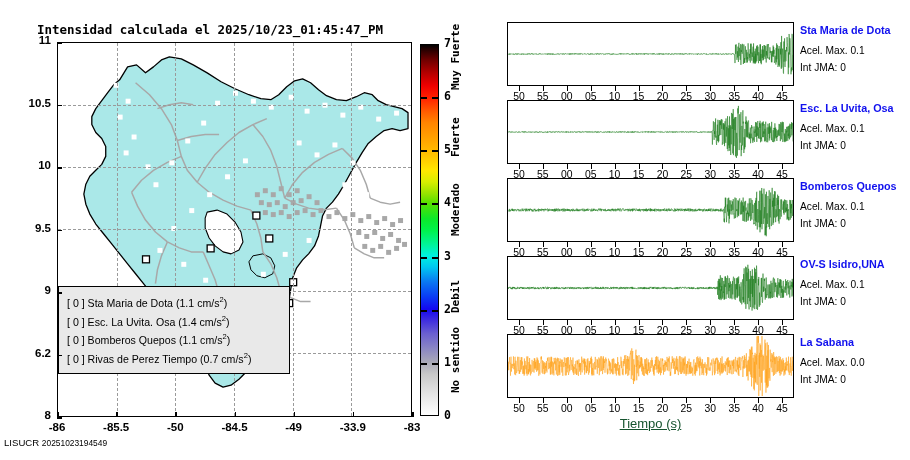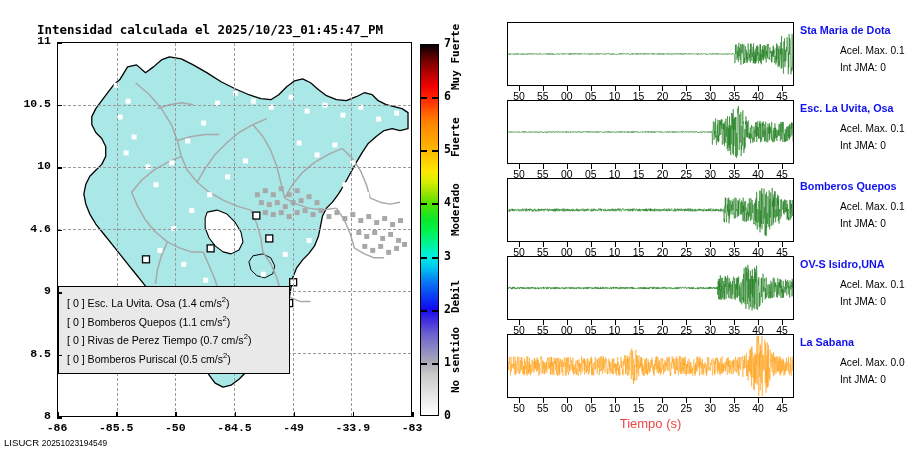--- a/index.html
+++ b/index.html
@@ -21,21 +21,21 @@
     border:1.5px solid #000;background:#ffffff;box-sizing:border-box;
     overflow:hidden;
   }
   .gridline{position:absolute;background:transparent;}
   .gridline.v{width:0;border-left:1px dashed #9a9a9a;top:0;bottom:0;}
   .gridline.h{height:0;border-top:1px dashed #9a9a9a;left:0;right:0;}
 
   #cr-svg{position:absolute;left:0;top:0;width:100%;height:100%;}
 
   .tick-lbl{
-    font-family:Liberation Mono, monospace;
+    font-family:Liberation Sans, sans-serif;
     font-size:11.5px;font-weight:bold;color:#000;white-space:nowrap;
   }
   .ytick{position:absolute;text-align:right;width:46px;}
   .xtick{position:absolute;text-align:center;width:60px;}
   .tickmark{position:absolute;background:#000;}
 
   
   #legend-box{
     left:58px;top:286px;width:232px;
     border:1px solid #000;box-sizing:border-box;
@@ -109,36 +109,36 @@
     overflow:hidden;
   }
   .seis-frame svg{position:absolute;left:0;top:0;width:100%;height:100%;}
 
   .seis-name{
     position:absolute;left:800px;
     font-family:"Liberation Sans", sans-serif;
     font-size:10.8px;font-weight:bold;color:#1111ee;white-space:nowrap;
   }
   .seis-meta{
-    position:absolute;left:840px;
+    position:absolute;left:800px;
     font-family:"Liberation Sans", sans-serif;
     font-size:10.2px;color:#000;white-space:nowrap;
   }
 
   .seis-xtick{
     position:absolute;width:24px;text-align:center;
     font-family:"Liberation Sans", sans-serif;
     font-size:10.4px;color:#000;
   }
   .seis-tickmark{position:absolute;width:0;border-left:1.2px solid #000;height:5px;}
 
   #tiempo-label{
     position:absolute;left:507px;top:416px;width:287px;text-align:center;
     font-family:"Liberation Sans", sans-serif;
-    font-size:13px;color:#ef4444;
+    font-size:13px;color:#14532d;text-decoration:underline;
   }
 
   
   #footer{
     position:absolute;left:4px;top:437px;
     font-family:"Liberation Sans", sans-serif;
     font-size:9.6px;color:#000;white-space:nowrap;
   }
   #footer .code{font-size:8.4px;}
 </style>
@@ -308,24 +308,24 @@
     <div class="gridline v" style="left: 293.333px;"></div>
     <div class="gridline h" style="top: 62px;"></div>
     <div class="gridline h" style="top: 124px;"></div>
     <div class="gridline h" style="top: 186px;"></div>
     <div class="gridline h" style="top: 248px;"></div>
     <div class="gridline h" style="top: 310px;"></div>
   </div>
 
 <div class="abs" id="legend-box">
   <div id="legend-list">
+      <div class="legend-item"><span>[ 0 ]</span><span> Sta Maria de Dota </span><span>(1.1 cm/s</span><sup>2</sup><span>)</span></div>
       <div class="legend-item"><span>[ 0 ]</span><span> Esc. La Uvita. Osa </span><span>(1.4 cm/s</span><sup>2</sup><span>)</span></div>
       <div class="legend-item"><span>[ 0 ]</span><span> Bomberos Quepos </span><span>(1.1 cm/s</span><sup>2</sup><span>)</span></div>
       <div class="legend-item"><span>[ 0 ]</span><span> Rivas de Perez Tiempo </span><span>(0.7 cm/s</span><sup>2</sup><span>)</span></div>
-      <div class="legend-item"><span>[ 0 ]</span><span> Bomberos Puriscal </span><span>(0.5 cm/s</span><sup>2</sup><span>)</span></div>
     </div>
 </div>
 
 <div class="abs" id="cbar-frame"></div>
 <div id="cbar-ticks">
     <div class="cbar-tick abs" style="left: 420px; top: 97.1429px;"></div>
     <div class="cbar-tick abs" style="left: 432px; top: 97.1429px;"></div>
     <div class="cbar-tick abs" style="left: 420px; top: 150.286px;"></div>
     <div class="cbar-tick abs" style="left: 432px; top: 150.286px;"></div>
     <div class="cbar-tick abs" style="left: 420px; top: 203.429px;"></div>
@@ -355,25 +355,25 @@
     <div class="cbar-cat" style="top: 379.986px;">No sentido</div>
   </div>
 
 <div id="map-yticks">
     <div class="ytick tick-lbl" style="left: 5px; top: 34px;">11</div>
     <div class="tickmark" style="left: 57px; top: 42px; width: 5px; height: 1.5px;"></div>
     <div class="ytick tick-lbl" style="left: 5px; top: 96.5px;">10.5</div>
     <div class="tickmark" style="left: 57px; top: 104.5px; width: 5px; height: 1.5px;"></div>
     <div class="ytick tick-lbl" style="left: 5px; top: 159px;">10</div>
     <div class="tickmark" style="left: 57px; top: 167px; width: 5px; height: 1.5px;"></div>
-    <div class="ytick tick-lbl" style="left: 5px; top: 221.5px;">4.6</div>
+    <div class="ytick tick-lbl" style="left: 5px; top: 221.5px;">9.5</div>
     <div class="tickmark" style="left: 57px; top: 229.5px; width: 5px; height: 1.5px;"></div>
     <div class="ytick tick-lbl" style="left: 5px; top: 284px;">9</div>
     <div class="tickmark" style="left: 57px; top: 292px; width: 5px; height: 1.5px;"></div>
-    <div class="ytick tick-lbl" style="left: 5px; top: 346.5px;">8.5</div>
+    <div class="ytick tick-lbl" style="left: 5px; top: 346.5px;">6.2</div>
     <div class="tickmark" style="left: 57px; top: 354.5px; width: 5px; height: 1.5px;"></div>
     <div class="ytick tick-lbl" style="left: 5px; top: 409px;">8</div>
     <div class="tickmark" style="left: 57px; top: 417px; width: 5px; height: 1.5px;"></div>
   </div>
 <div id="map-xticks">
     <div class="xtick tick-lbl" style="left: 27px; top: 421px;">-86</div>
     <div class="tickmark" style="left: 57px; top: 412px; width: 1.5px; height: 5px;"></div>
     <div class="xtick tick-lbl" style="left: 86.1667px; top: 421px;">-85.5</div>
     <div class="tickmark" style="left: 116.167px; top: 412px; width: 1.5px; height: 5px;"></div>
     <div class="xtick tick-lbl" style="left: 145.333px; top: 421px;">-50</div>

